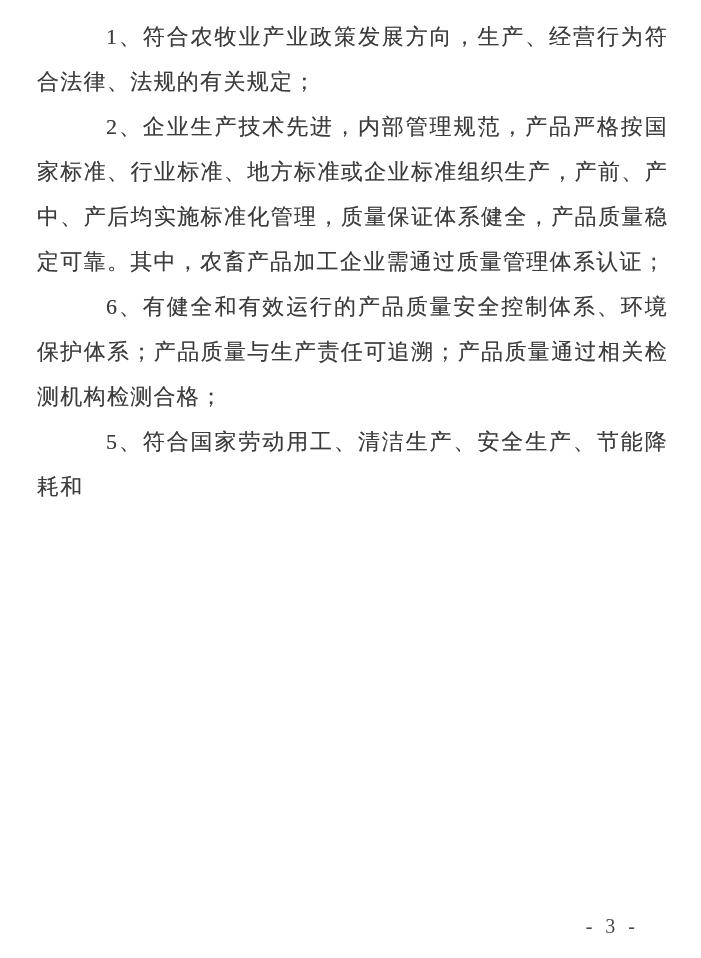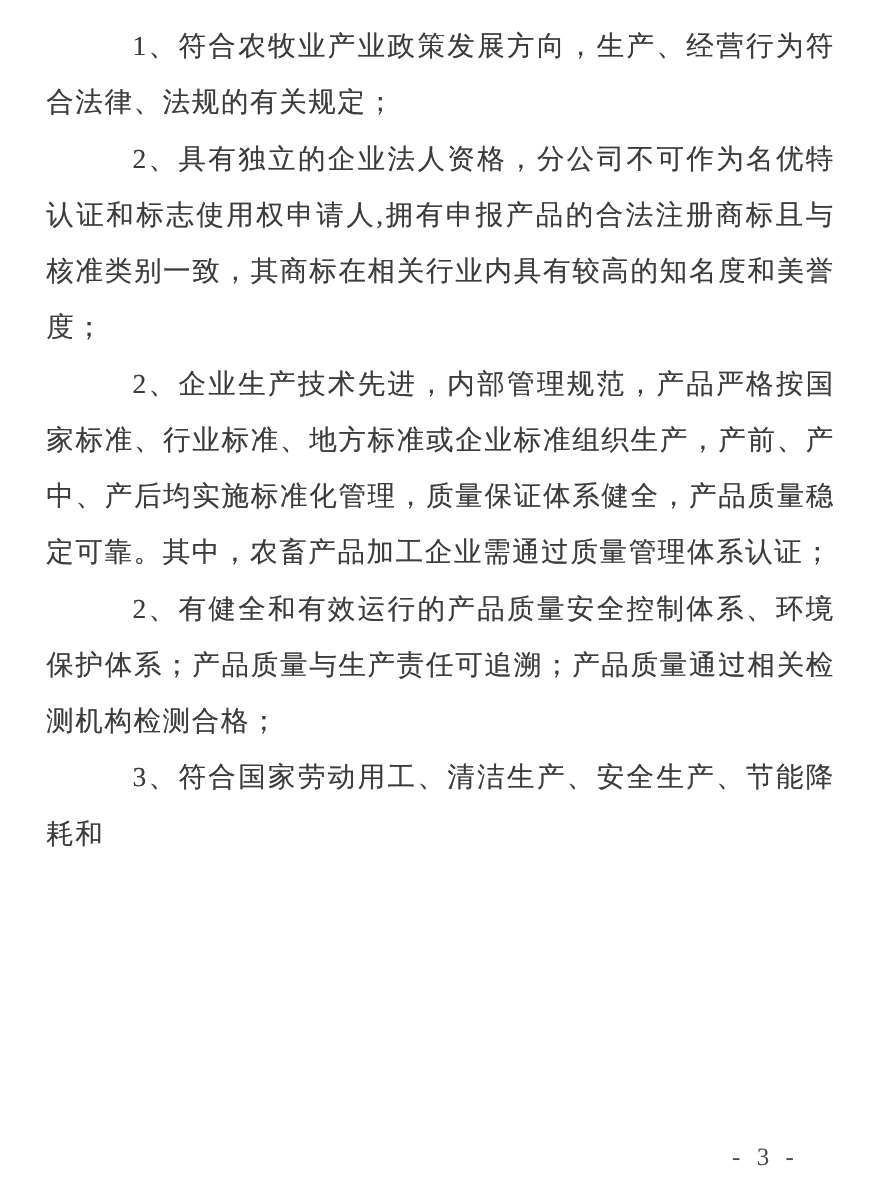--- a/index.html
+++ b/index.html
@@ -42,19 +42,18 @@
     letter-spacing: 4px;
     font-family: "Liberation Serif", "DejaVu Serif", serif;
   }
 </style>
 </head>
 <body>
 
 <div class="page">
   <div class="doc-body">
     <p>1、符合农牧业产业政策发展方向，生产、经营行为符合法律、法规的有关规定；</p>
-    <p>2、具有独立的企业法人资格，分公司不可作为名优特认证和标志使用权申请人,拥有申报产品的合法注册商标且与核准类别一致，其商标在相关行业内具有较高的知名度和美誉度；</p>
     <p>2、企业生产技术先进，内部管理规范，产品严格按国家标准、行业标准、地方标准或企业标准组织生产，产前、产中、产后均实施标准化管理，质量保证体系健全，产品质量稳定可靠。其中，农畜产品加工企业需通过质量管理体系认证；</p>
-    <p>2、有健全和有效运行的产品质量安全控制体系、环境保护体系；产品质量与生产责任可追溯；产品质量通过相关检测机构检测合格；</p>
-    <p>3、符合国家劳动用工、清洁生产、安全生产、节能降耗和</p>
+    <p>6、有健全和有效运行的产品质量安全控制体系、环境保护体系；产品质量与生产责任可追溯；产品质量通过相关检测机构检测合格；</p>
+    <p>5、符合国家劳动用工、清洁生产、安全生产、节能降耗和</p>
   </div>
   <div class="page-footer">- 3 -</div>
 </div>
 
 </body></html>

